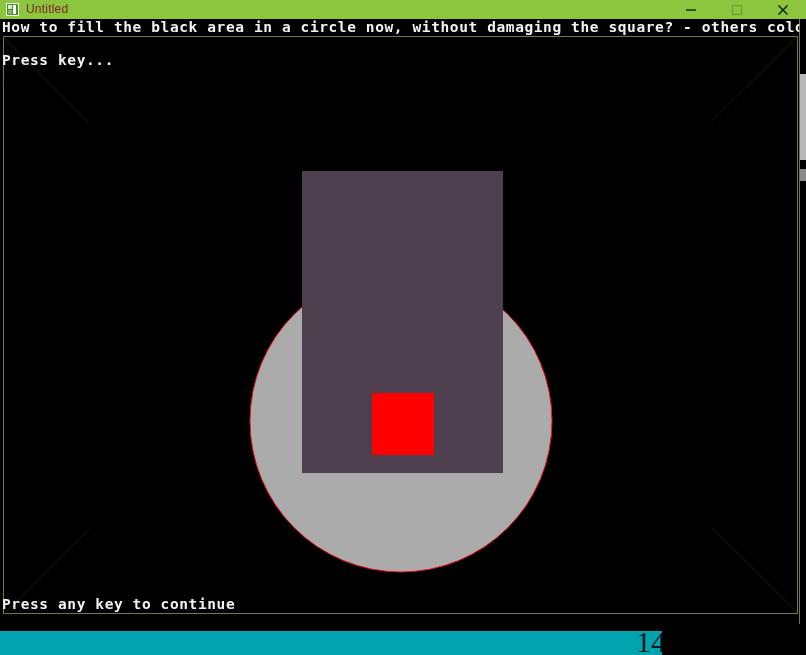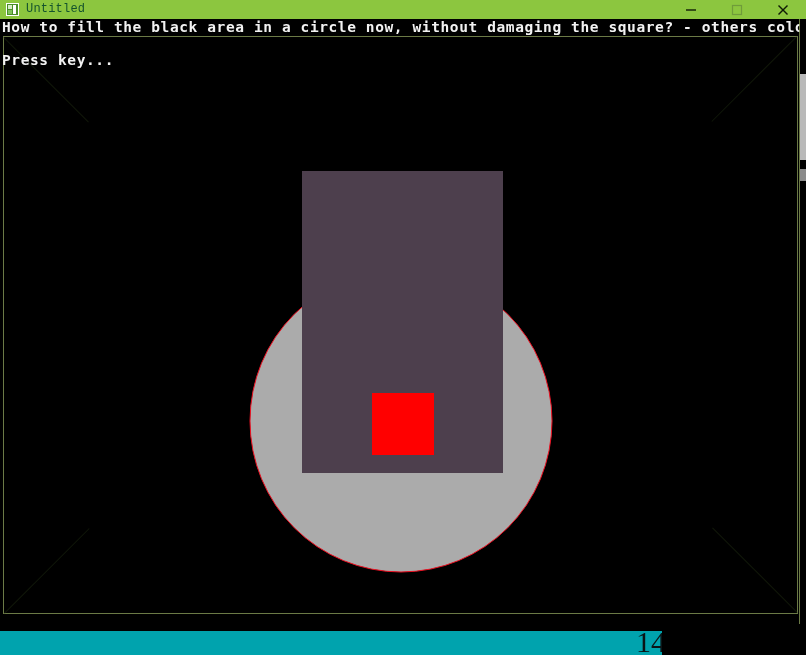--- a/index.html
+++ b/index.html
@@ -37,23 +37,23 @@
   }
   #app-icon {
     width: 13px;
     height: 13px;
     margin-left: 6px;
     margin-right: 7px;
     flex: none;
     display: block;
   }
   #title-text {
-    font-family: Liberation Mono, monospace;
+    font-family: Liberation Sans, sans-serif;
     font-size: 12px;
-    color: #14532d;
+    color: #7f1d1d;
     letter-spacing: 0.2px;
     line-height: 19px;
     flex: none;
   }
   #title-spacer { flex: 1 1 auto; }
   .win-btn {
     width: 46px;
     height: 19px;
     display: flex;
     align-items: center;
@@ -224,20 +224,21 @@
   <div id="console-area">
 
     <div id="frame-outline"></div>
     <div class="ghost-diag" style="left:4px; top:18px; width:120px; transform:rotate(45deg);"></div>
     <div class="ghost-diag" style="left:797px; top:18px; width:120px; transform:rotate(135deg);"></div>
     <div class="ghost-diag" style="left:4px; top:594px; width:120px; transform:rotate(-45deg);"></div>
     <div class="ghost-diag" style="left:797px; top:594px; width:120px; transform:rotate(-135deg);"></div>
 
     <div class="console-line" id="console-line-1">How to fill the black area in a circle now, without damaging the square? - others color borders</div>
     <div class="console-line" id="console-line-2">Press key...</div>
+    <div class="console-line" id="console-line-bottom">Press any key to continue</div>
 
     <svg id="shapes-canvas" viewBox="0 0 806 605" width="806" height="605">
       <circle id="shape-circle" cx="401" cy="402" r="151" fill="#ababab" stroke="#ee1122" stroke-width="1"></circle>
       <rect id="shape-rect" x="302" y="152" width="201" height="302" fill="#4d3f4d"></rect>
       <rect id="shape-square" x="372" y="374" width="62" height="62" fill="#ff0000"></rect>
     </svg>
 
   </div>
 
   <div id="window-right-edge"></div>

